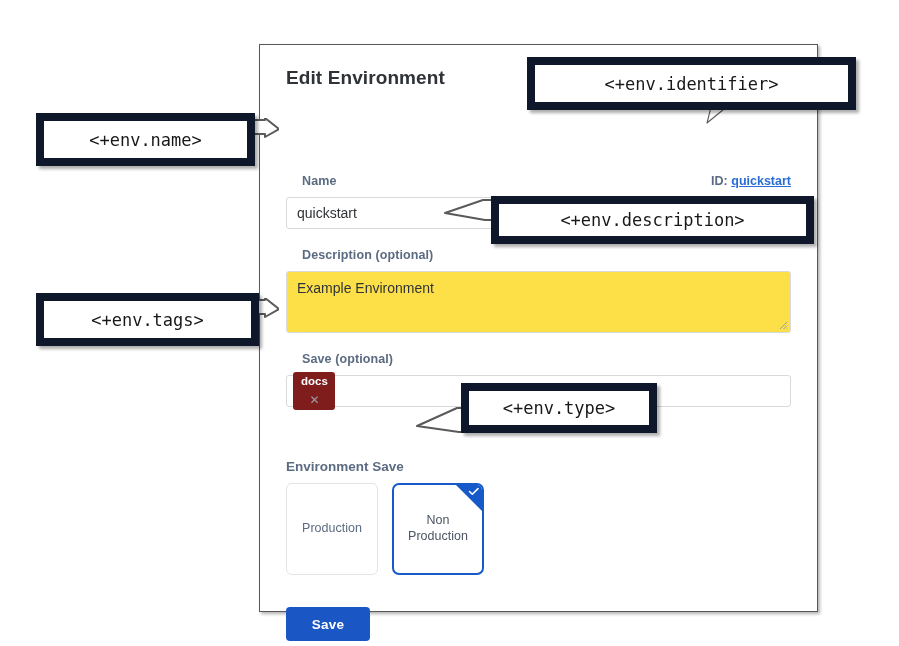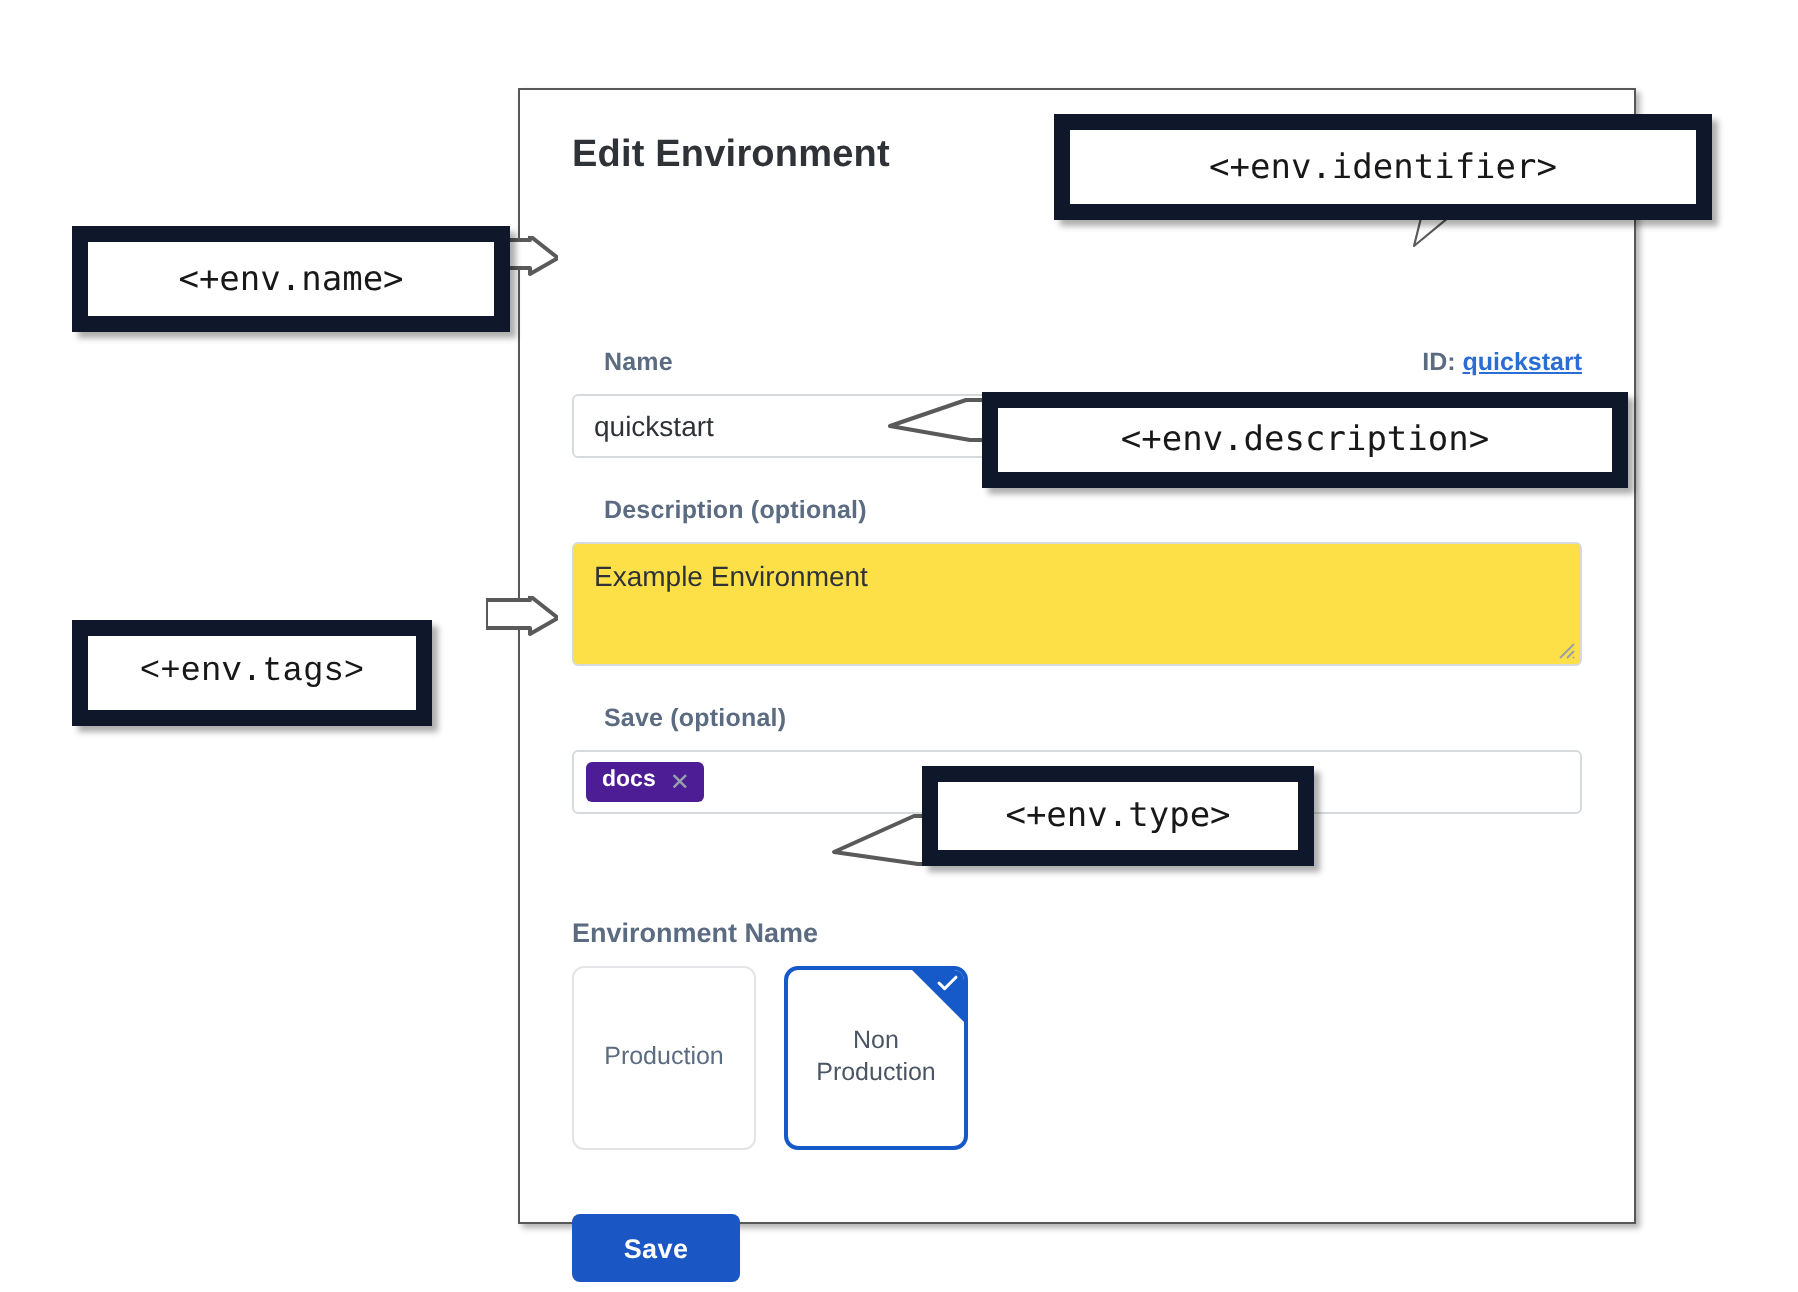--- a/index.html
+++ b/index.html
@@ -119,27 +119,28 @@
     border-radius: 3px;
     background: #fff;
     display: flex;
     align-items: center;
     padding: 0 6px;
   }
   .tag-chip {
     display: inline-flex;
     align-items: center;
     gap: 7px;
-    background: #4c1d95;
+    background: #7f1d1d;
     color: #ffffff;
     border-radius: 3px;
     font-size: 11.5px;
     font-weight: bold;
     padding: 4px 7px 4px 8px;
     line-height: 1;
+    flex-direction: column;
   }
   .tag-x {
     color: #97a0ab;
     font-size: 12px;
     font-weight: normal;
     line-height: 1;
   }
 
   
   #env-type-label {
@@ -280,21 +281,21 @@
     <span class="field-label">Save (optional)</span>
   </div>
 
   <div class="tags-box" style="top:330px;">
     <span class="tag-chip">
       <span>docs</span>
       <span class="tag-x">✕</span>
     </span>
   </div>
 
-  <div id="env-type-label">Environment Name</div>
+  <div id="env-type-label">Environment Save</div>
 
   <div class="type-cards">
     <div class="type-card">
       <span>Production</span>
     </div>
     <div class="type-card selected">
       <span>
         <span>Non</span><br>
         <span>Production</span>
       </span>
@@ -311,21 +312,21 @@
 <svg class="tail tail-right" style="left:243px; top:118px;" viewBox="0 0 36 26">
   <path d="M0 2 L22 2 L22 0 L36 11 L22 19 L22 16 L0 16 Z" fill="#ffffff" stroke="#5a5a5a" stroke-width="2" stroke-linejoin="round"></path>
 </svg>
 <div class="callout" style="left:36px; top:113px; width:219px; height:53px;">
   <span>&lt;+env.name&gt;</span>
 </div>
 
 <svg class="tail tail-right" style="left:243px; top:298px;" viewBox="0 0 36 26">
   <path d="M0 2 L22 2 L22 0 L36 11 L22 19 L22 16 L0 16 Z" fill="#ffffff" stroke="#5a5a5a" stroke-width="2" stroke-linejoin="round"></path>
 </svg>
-<div class="callout" style="left:36px; top:310px; width:180px; height:53px;font-family:Liberation Mono, monospace;">
+<div class="callout" style="left:36px; top:293px; width:223px; height:53px;">
   <span>&lt;+env.tags&gt;</span>
 </div>
 
 <svg class="tail tail-down" style="left:695px; top:100px;" viewBox="0 0 110 46">
   <path d="M108 2 L30 2 L22 34 L56 6 L108 6 Z" fill="#ffffff" stroke="#5a5a5a" stroke-width="2" stroke-linejoin="round"></path>
 </svg>
 <div class="callout" style="left:527px; top:57px; width:329px; height:53px;">
   <span>&lt;+env.identifier&gt;</span>
 </div>
 

